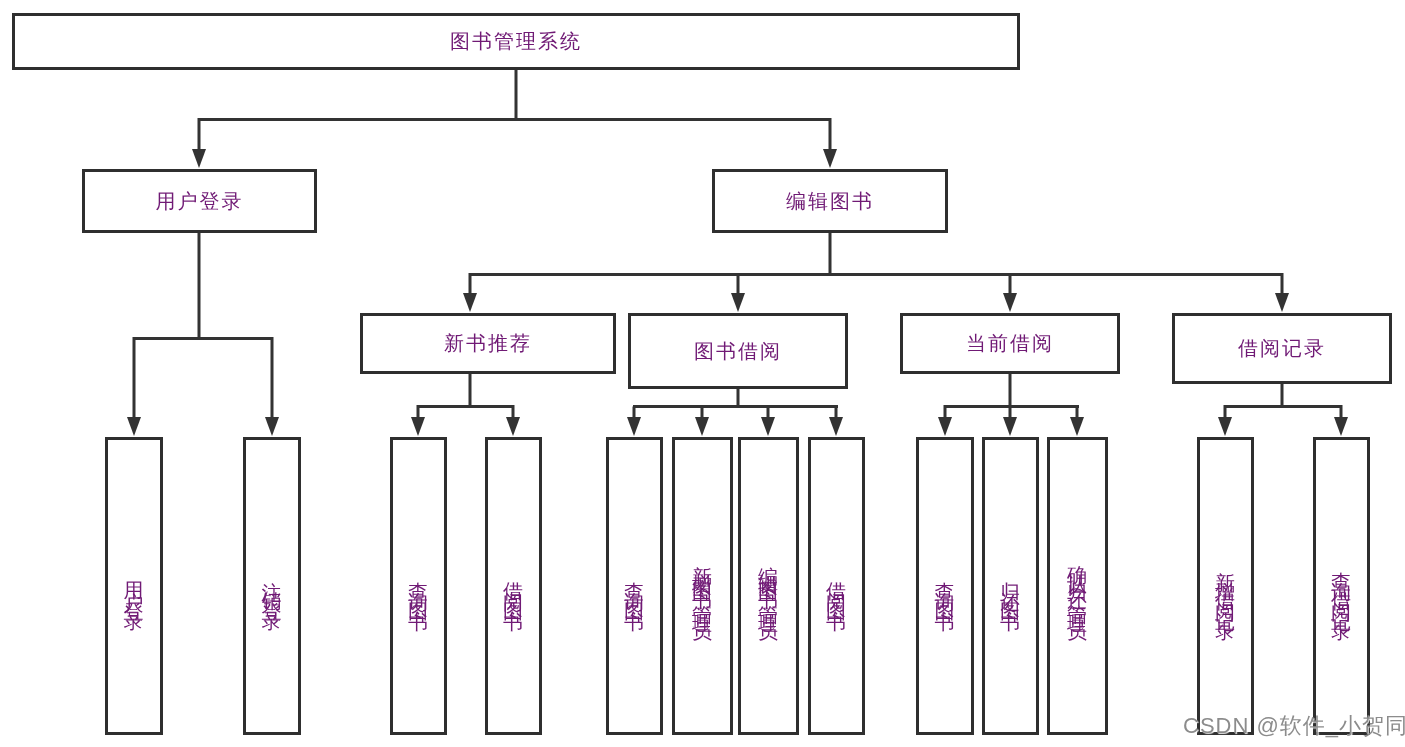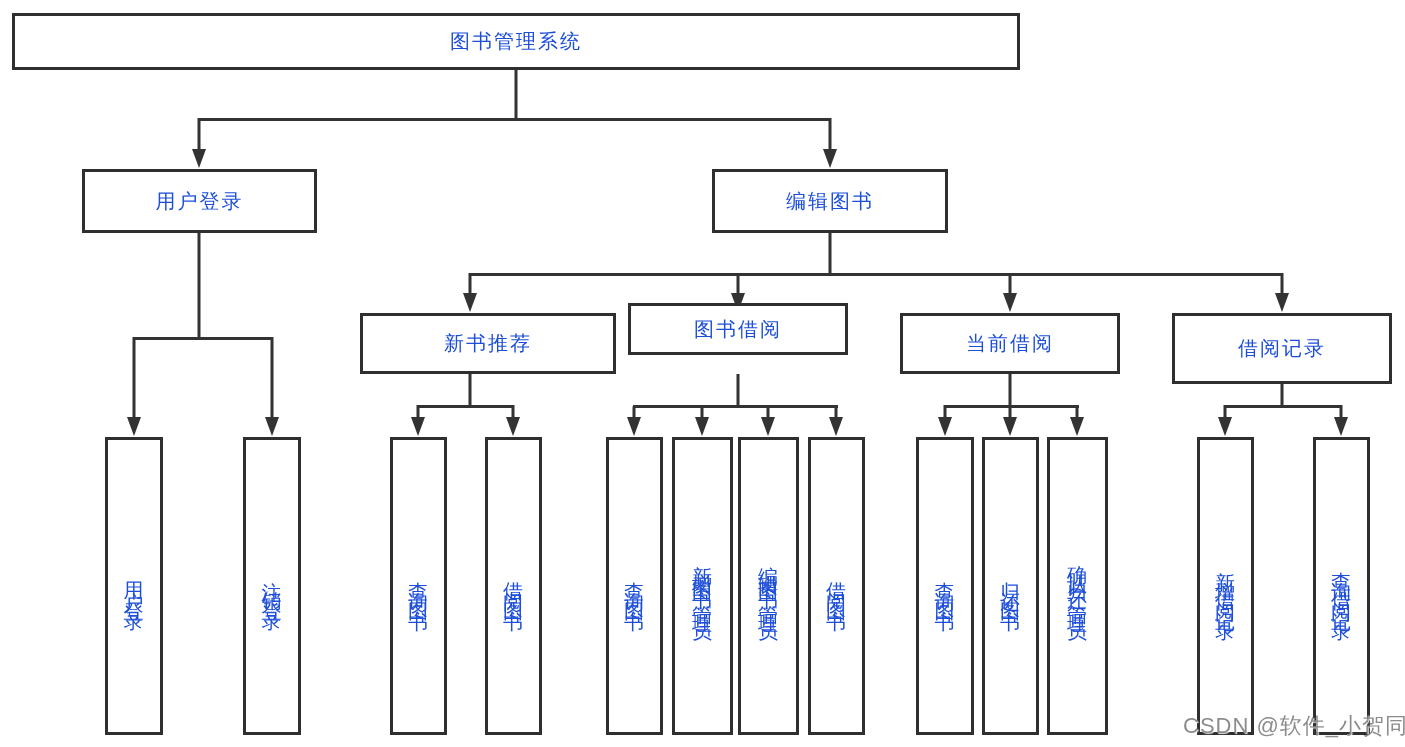--- a/index.html
+++ b/index.html
@@ -21,21 +21,21 @@
     top: 0;
   }
   .box {
     position: absolute;
     box-sizing: border-box;
     background: #ffffff;
     border: 3px solid #2f2f2f;
     display: flex;
     align-items: center;
     justify-content: center;
-    color: #1d4ed8;
+    color: #701a75;
     font-size: 20px;
   }
   .h { letter-spacing: 2px; }
   .v .vt {
     writing-mode: vertical-rl;
     text-orientation: mixed;
     line-height: 1;
     letter-spacing: 10px;
     white-space: nowrap;
   }
@@ -88,21 +88,21 @@
       <path d="M1341 436 l-7 -19 h14 z"></path>
     </g>
   </svg>
 
   <div class="box h" style="left:12px; top:13px; width:1008px; height:57px;">图书管理系统</div>
 
   <div class="box h" style="left:82px; top:169px; width:235px; height:64px;">用户登录</div>
   <div class="box h" style="left:712px; top:169px; width:236px; height:64px;">编辑图书</div>
 
   <div class="box h" style="left:360px; top:313px; width:256px; height:61px;">新书推荐</div>
-  <div class="box h" style="left:628px; top:303px; width:220px; height:52px;">图书借阅</div>
+  <div class="box h" style="left:628px; top:313px; width:220px; height:76px;">图书借阅</div>
   <div class="box h" style="left:900px; top:313px; width:220px; height:61px;">当前借阅</div>
   <div class="box h" style="left:1172px; top:313px; width:220px; height:71px;">借阅记录</div>
 
   <div class="box v" style="left:105px; top:437px; width:58px; height:298px;">
     <span class="vt">用户登录</span>
   </div>
   <div class="box v" style="left:243px; top:437px; width:58px; height:298px;">
     <span class="vt">注销登录</span>
   </div>
 

